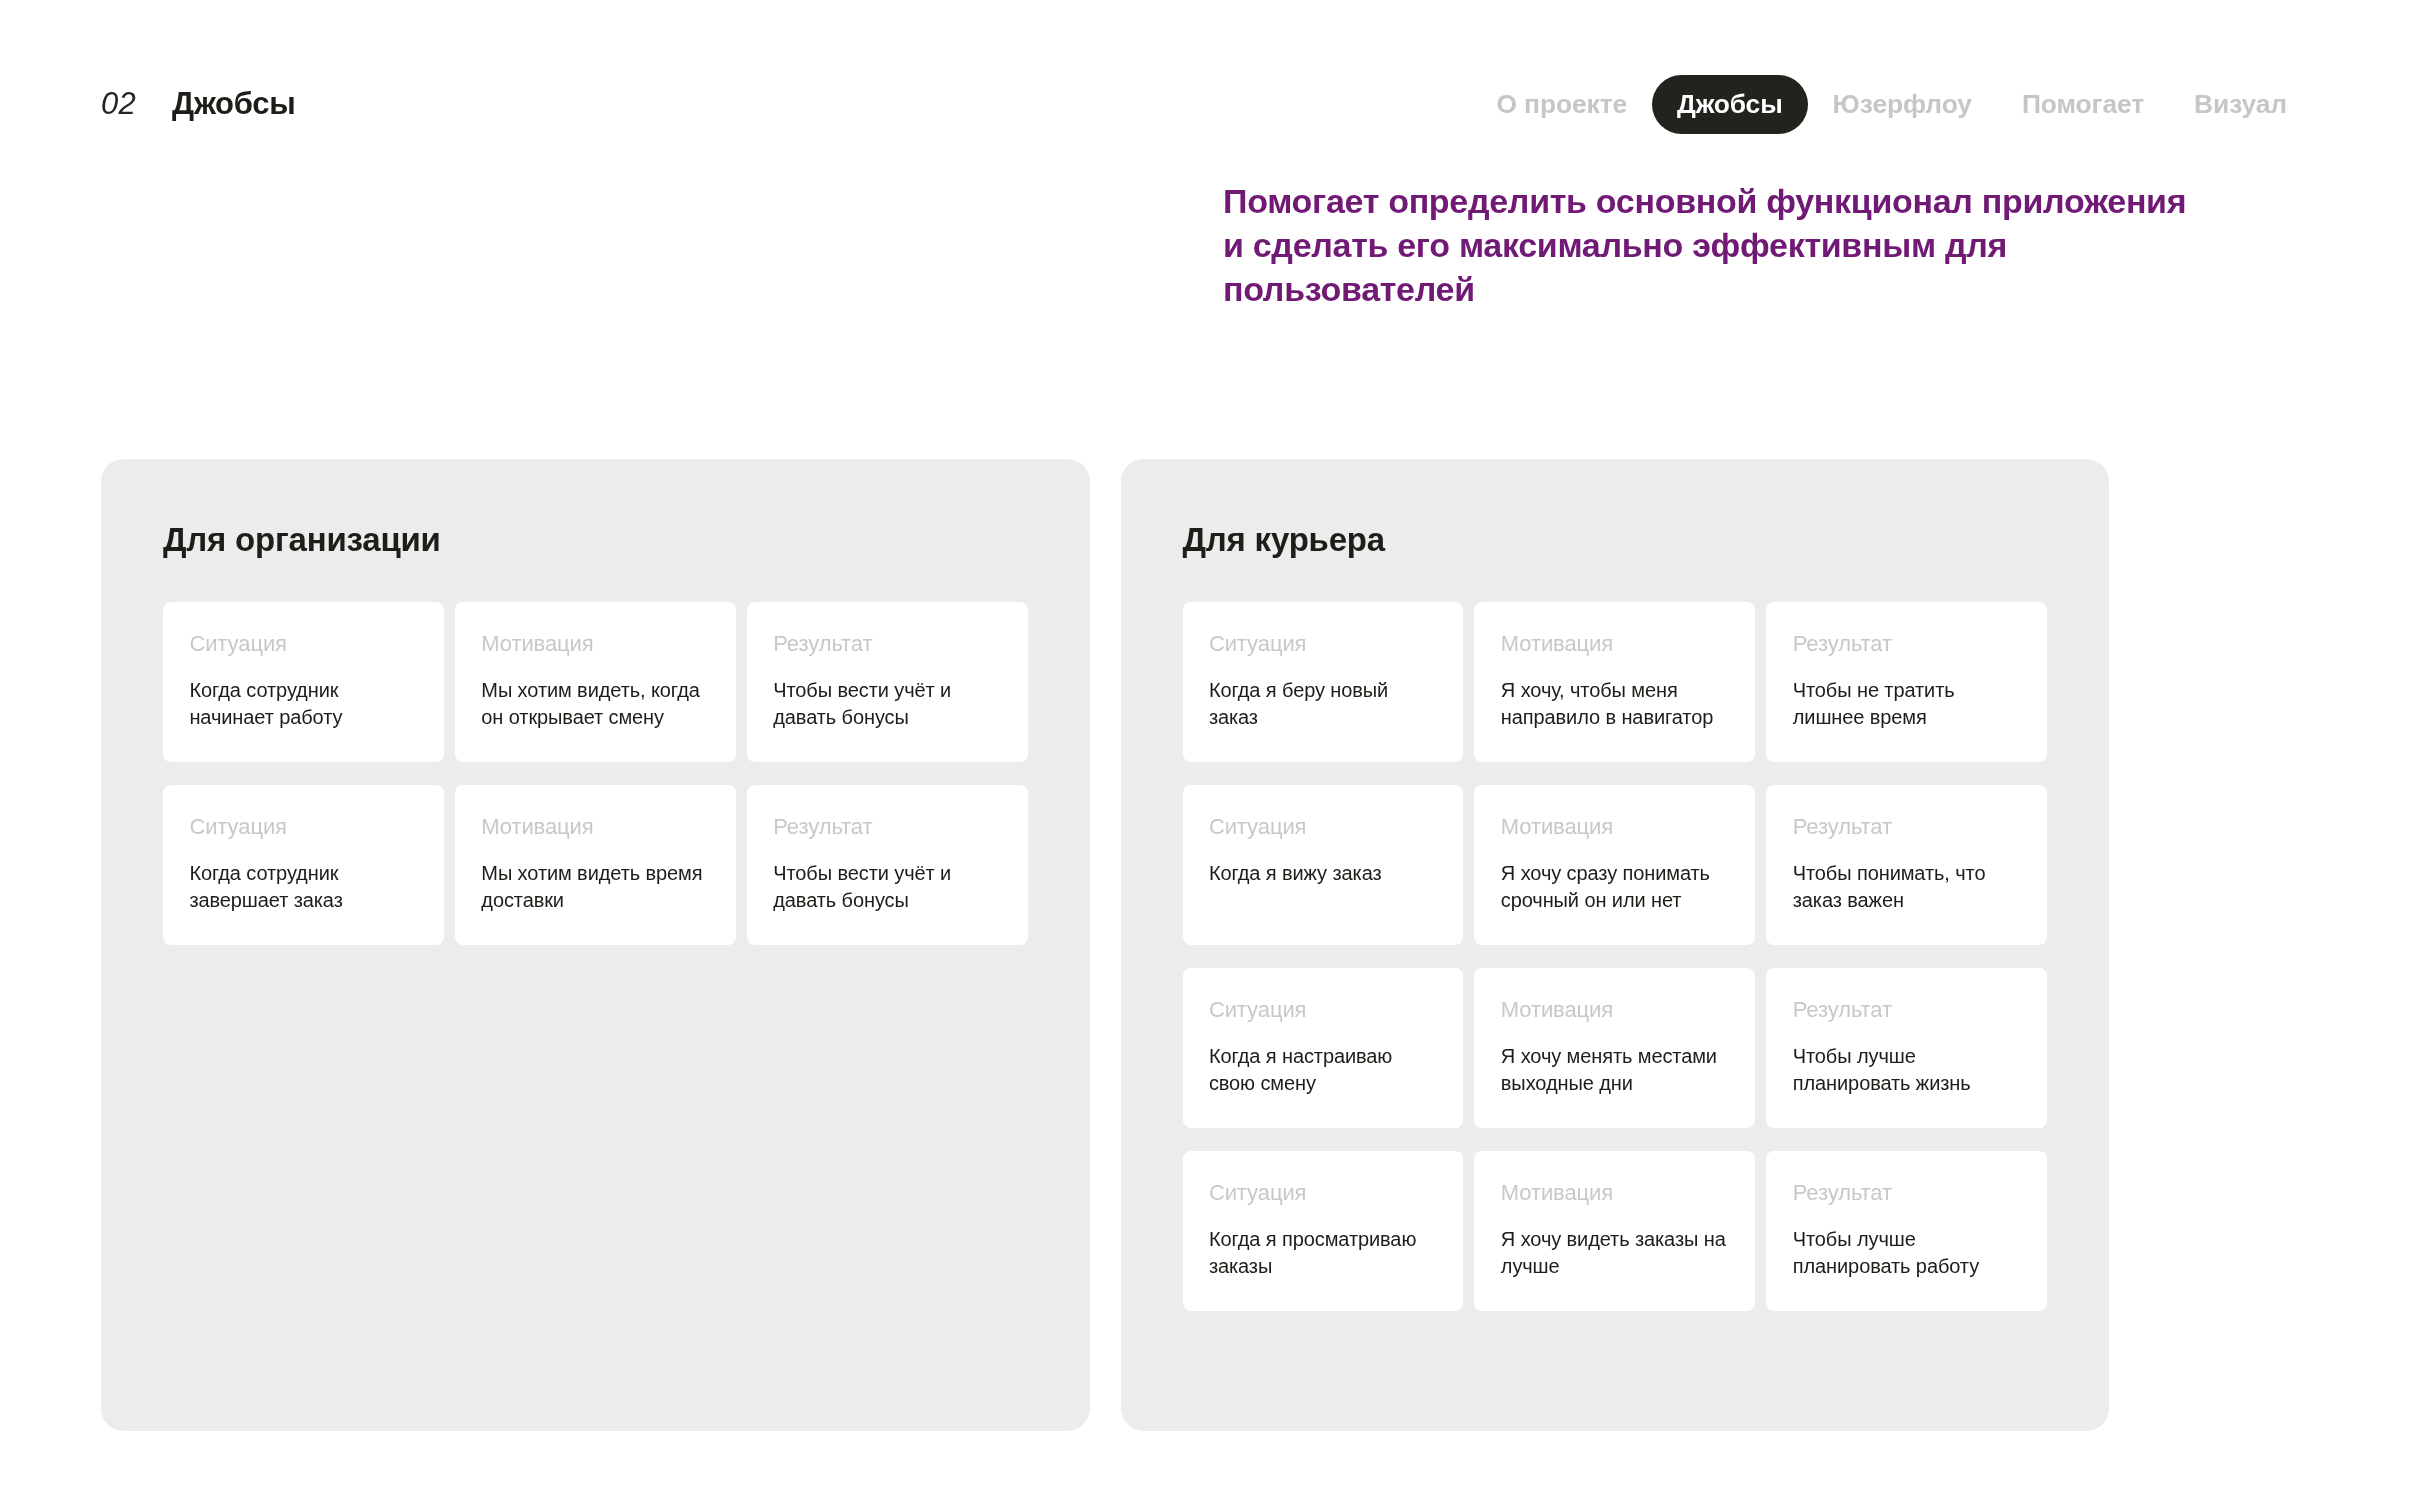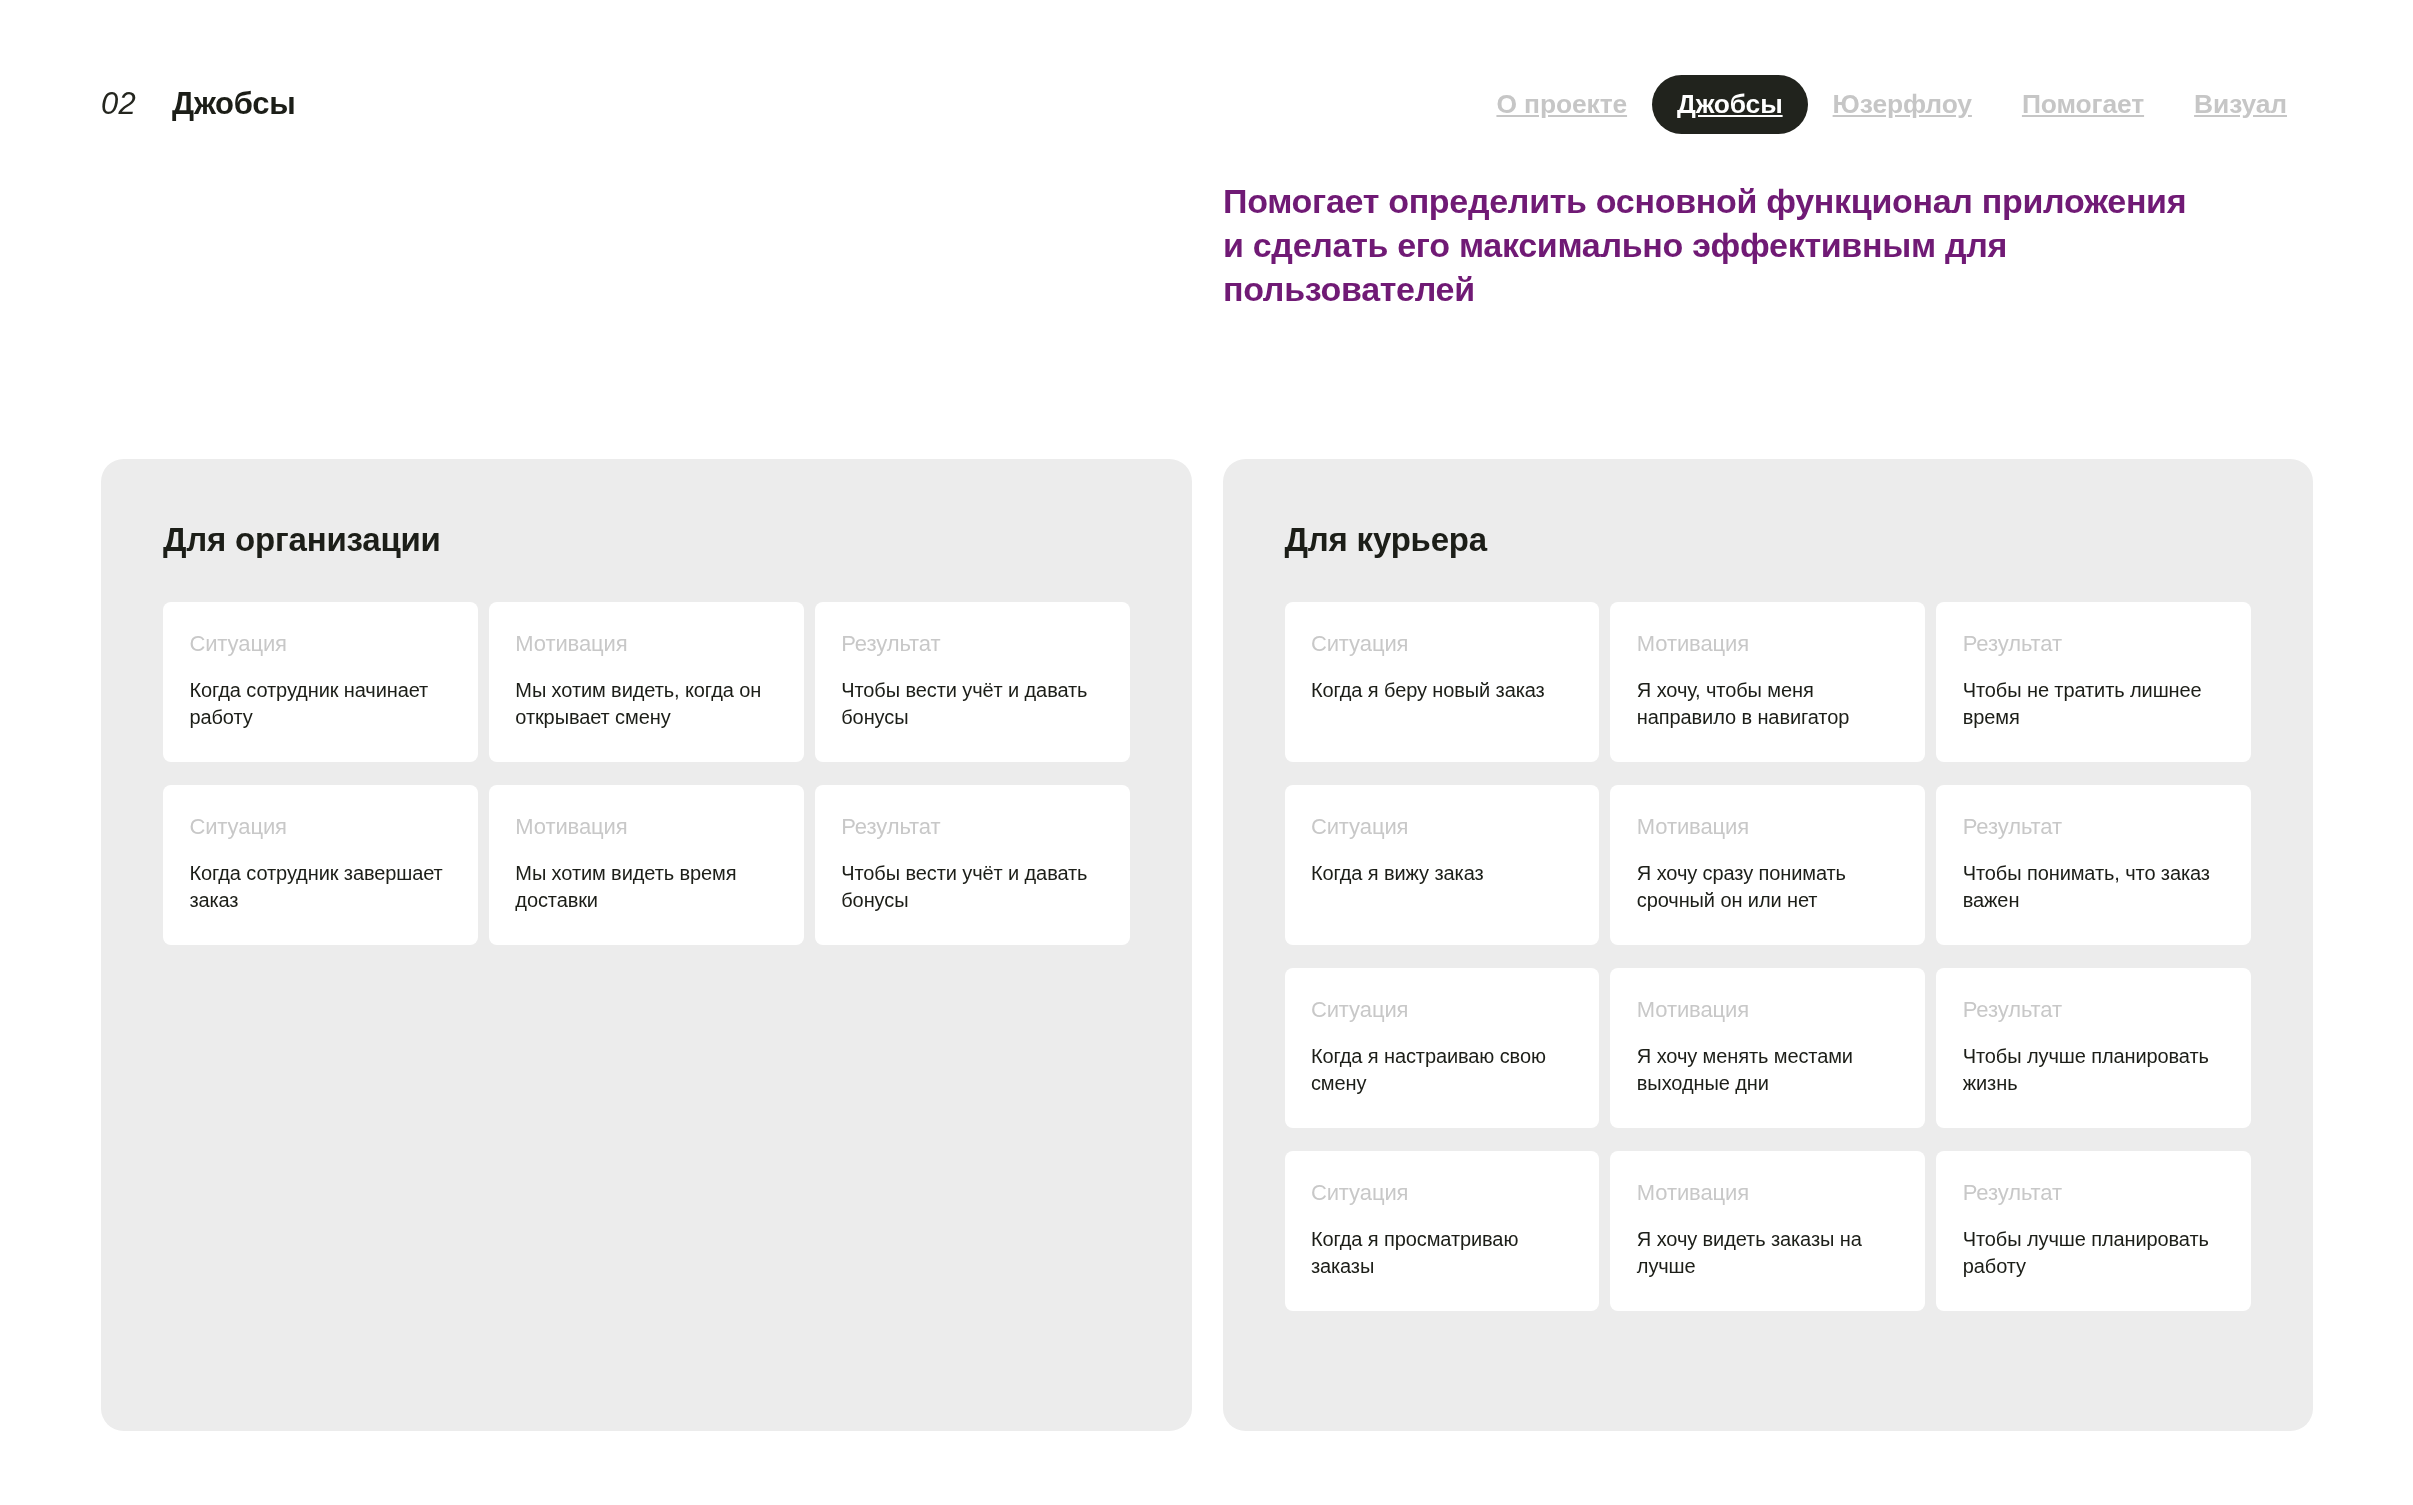--- a/index.html
+++ b/index.html
@@ -56,21 +56,20 @@
     font-weight:700;
     color:#C6C6C6;
     letter-spacing:-0.1px;
     padding:14px 25px;
     white-space:nowrap;
     cursor:pointer;
     border-radius:628px;
     background:transparent;
     border:none;
     font-family:inherit;
-    text-decoration:underline;
   }
   .nav-item.active {
     background:#21231D;
     color:#FFFFFF;
   }
 
   
   .headline {
     position:absolute;
     top:179px;
@@ -81,21 +80,21 @@
     line-height:1.30;
     color:#701a75;
     letter-spacing:-0.3px;
   }
 
   
   .panels {
     position:absolute;
     top:459px;
     left:101px;
-    width:2212px;
+    width:2008px;
     height:972px;
     display:flex;
     gap:31px;
   }
   .panel {
     flex:1 1 0;
     background:#ECECEC;
     border-radius:22.6px;
     padding:62px 62px 38px 62px;
     display:flex;

